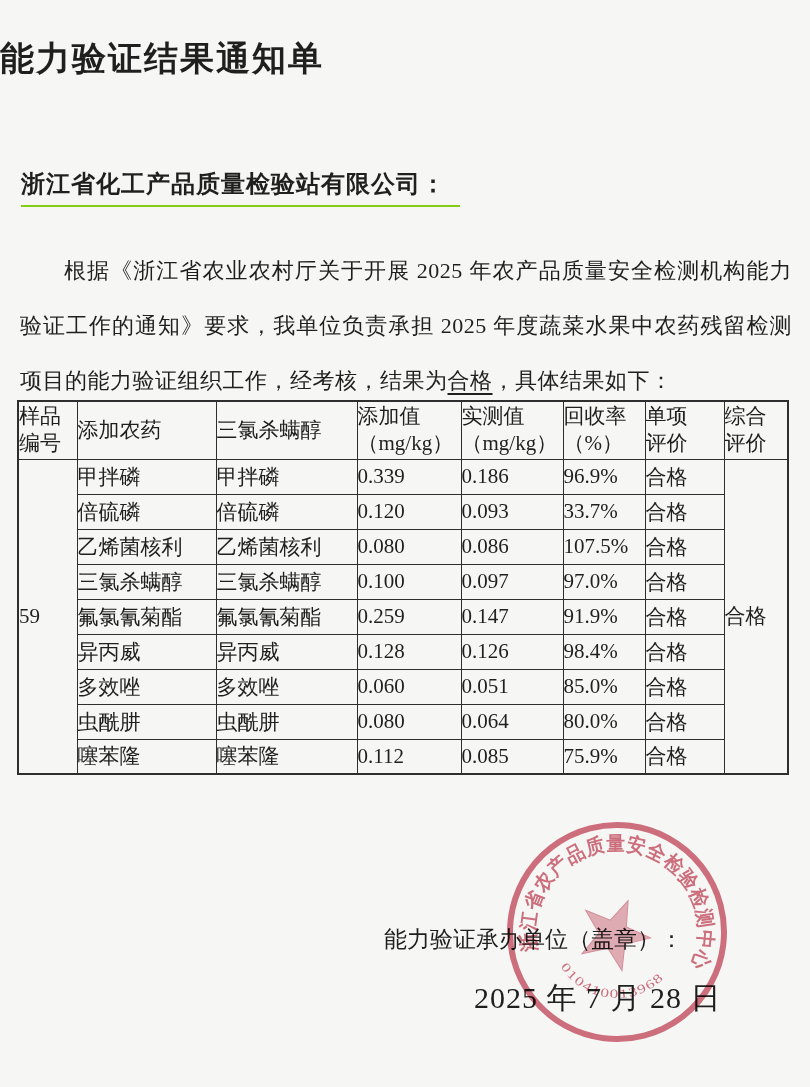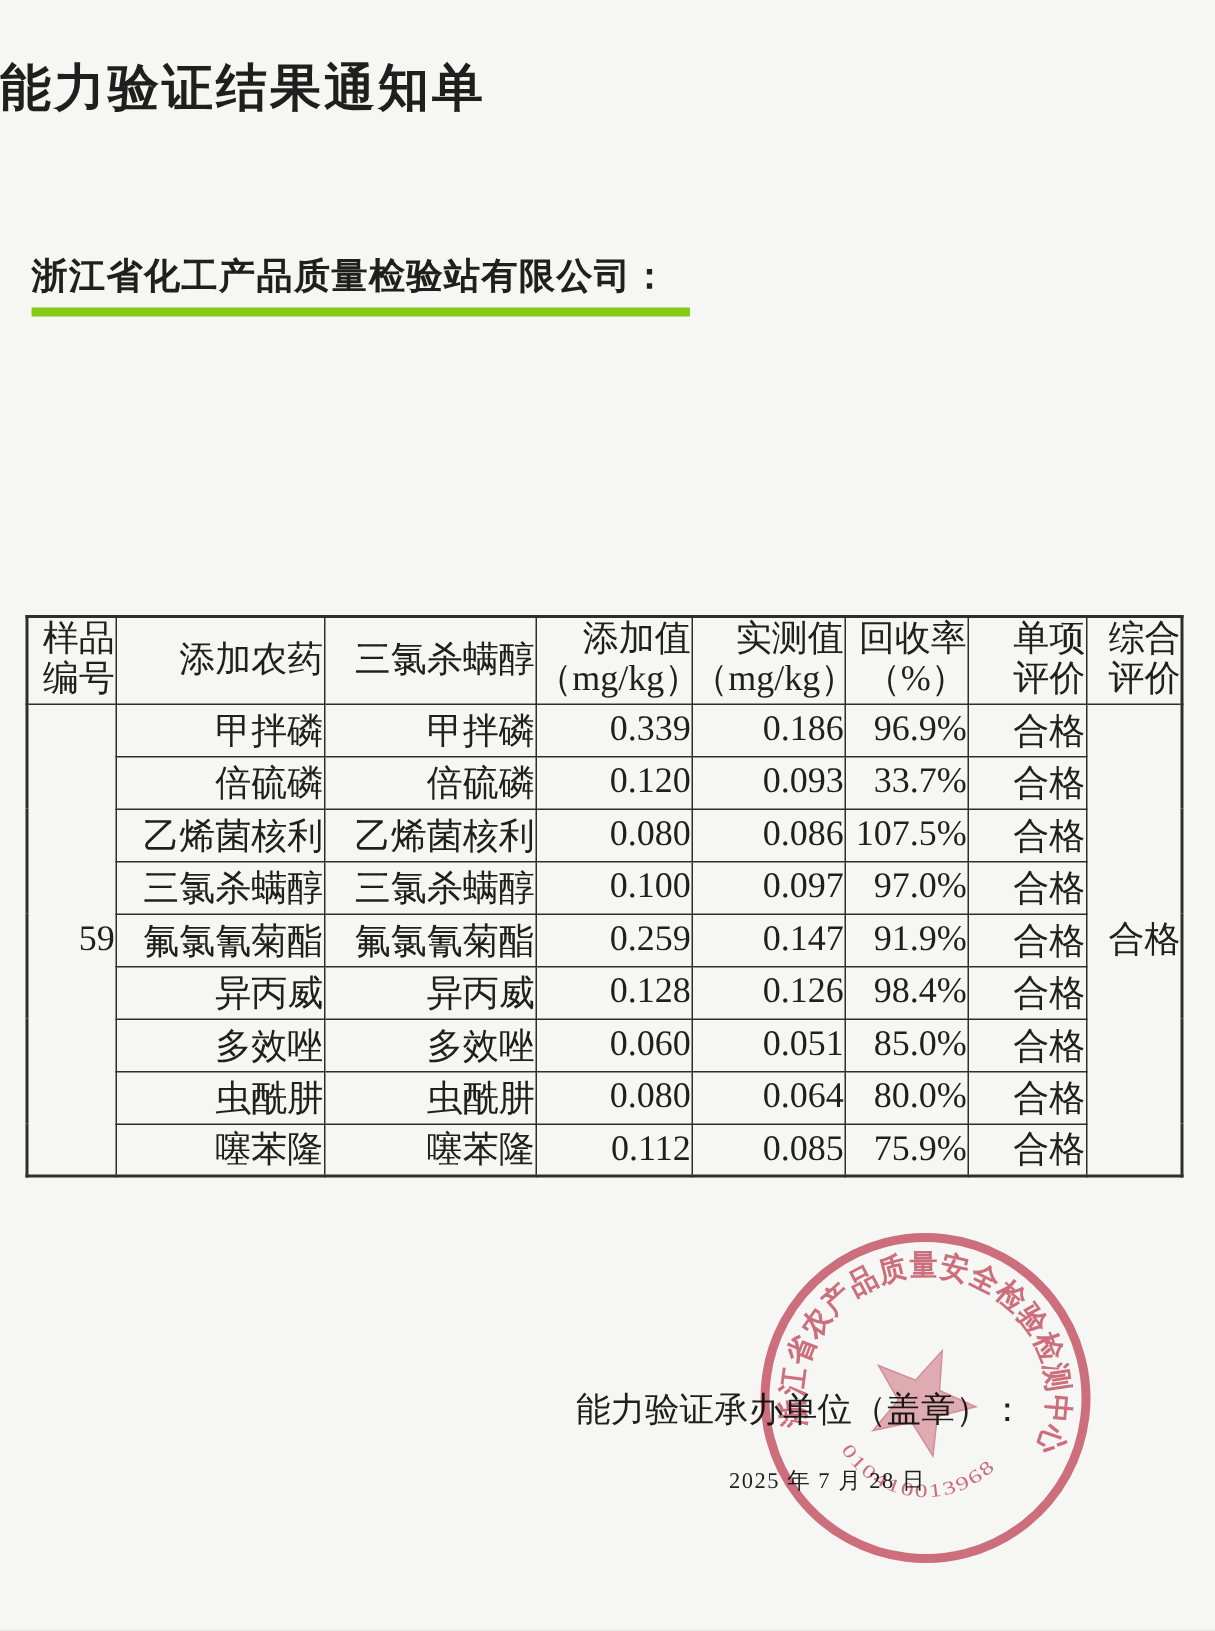--- a/index.html
+++ b/index.html
@@ -10,63 +10,64 @@
     color:#1f1f1f; overflow:hidden;
   }
   .doc-title {
     position:absolute; top:36px; left:0; width:810px;
     text-align:left; font-size:34px; font-weight:700;
     letter-spacing:2px; margin:0;
   }
   .addressee {
     position:absolute; top:168px; left:21px;
     font-size:24px; font-weight:700;
-    border-bottom:6px solid #84cc16; padding:0 14px 5px 0;
+    border-bottom:2px solid #84cc16; padding:0 14px 5px 0;
     letter-spacing:1px;
   }
   .body-par {
     position:absolute; top:243px; left:20px; width:772px;
     font-size:22px; line-height:55px; text-indent:2em;
     text-align:justify; margin:0; letter-spacing:0.5px;
   }
   .u-mark { text-decoration:underline; text-underline-offset:5px; }
   table.results {
-    position:absolute; top:410px; left:17px;
+    position:absolute; top:400px; left:17px;
     border-collapse:collapse; table-layout:fixed; width:770px;
-    font-size:24px; text-align:right;
+    font-size:21px; text-align:left;
     border:2.5px solid #2e2e2e;
   }
   table.results th, table.results td {
     border:1.6px solid #2e2e2e; padding:0; vertical-align:middle;
     font-weight:400; overflow:hidden;
   }
   table.results thead tr { height:58px; }
   table.results tbody tr { height:35px; }
   .hline { line-height:27px; }
   .hline:empty { display:none; }
   .sig-label { position:absolute; top:924px; left:384px; font-size:23px; }
-  .sig-date  { position:absolute; top:978px; left:486px; font-size:15px; letter-spacing:1px; }
+  .sig-date  { position:absolute; top:978px; left:474px; font-size:30px; letter-spacing:1px; }
   .seal {
     position:absolute; left:500px; top:815px; width:234px; height:234px;
     transform:rotate(7deg); opacity:0.78; mix-blend-mode:multiply;
   }
   .seal-ring   { fill:none; stroke-width:6px; }
   .seal-text   { font-size:20px; font-weight:700; letter-spacing:1px; }
   .seal-code   { font-size:12.5px; letter-spacing:1px; }
   .seal-star   { stroke-width:1px; opacity:0.85; }
 </style>
 </head>
 <body>
 
 <div class="page">
 
   <h1 class="doc-title">能力验证结果通知单</h1>
 
   <div class="addressee">浙江省化工产品质量检验站有限公司：</div>
 
+  <p class="body-par"><span>根据《浙江省农业农村厅关于开展 2025 年农产品质量安全检测机构能力验证工作的通知》要求，我单位负责承担 2025 年度蔬菜水果中农药残留检测项目的能力验证组织工作，经考核，结果为</span><span class="u-mark">合格</span><span>，具体结果如下：</span></p>
 
   <table class="results">
     <colgroup>
       <col style="width:59px">
         <col style="width:139px">
         <col style="width:141px">
       <col style="width:104px">
         <col style="width:102px">
         <col style="width:82px">
       <col style="width:79px">

